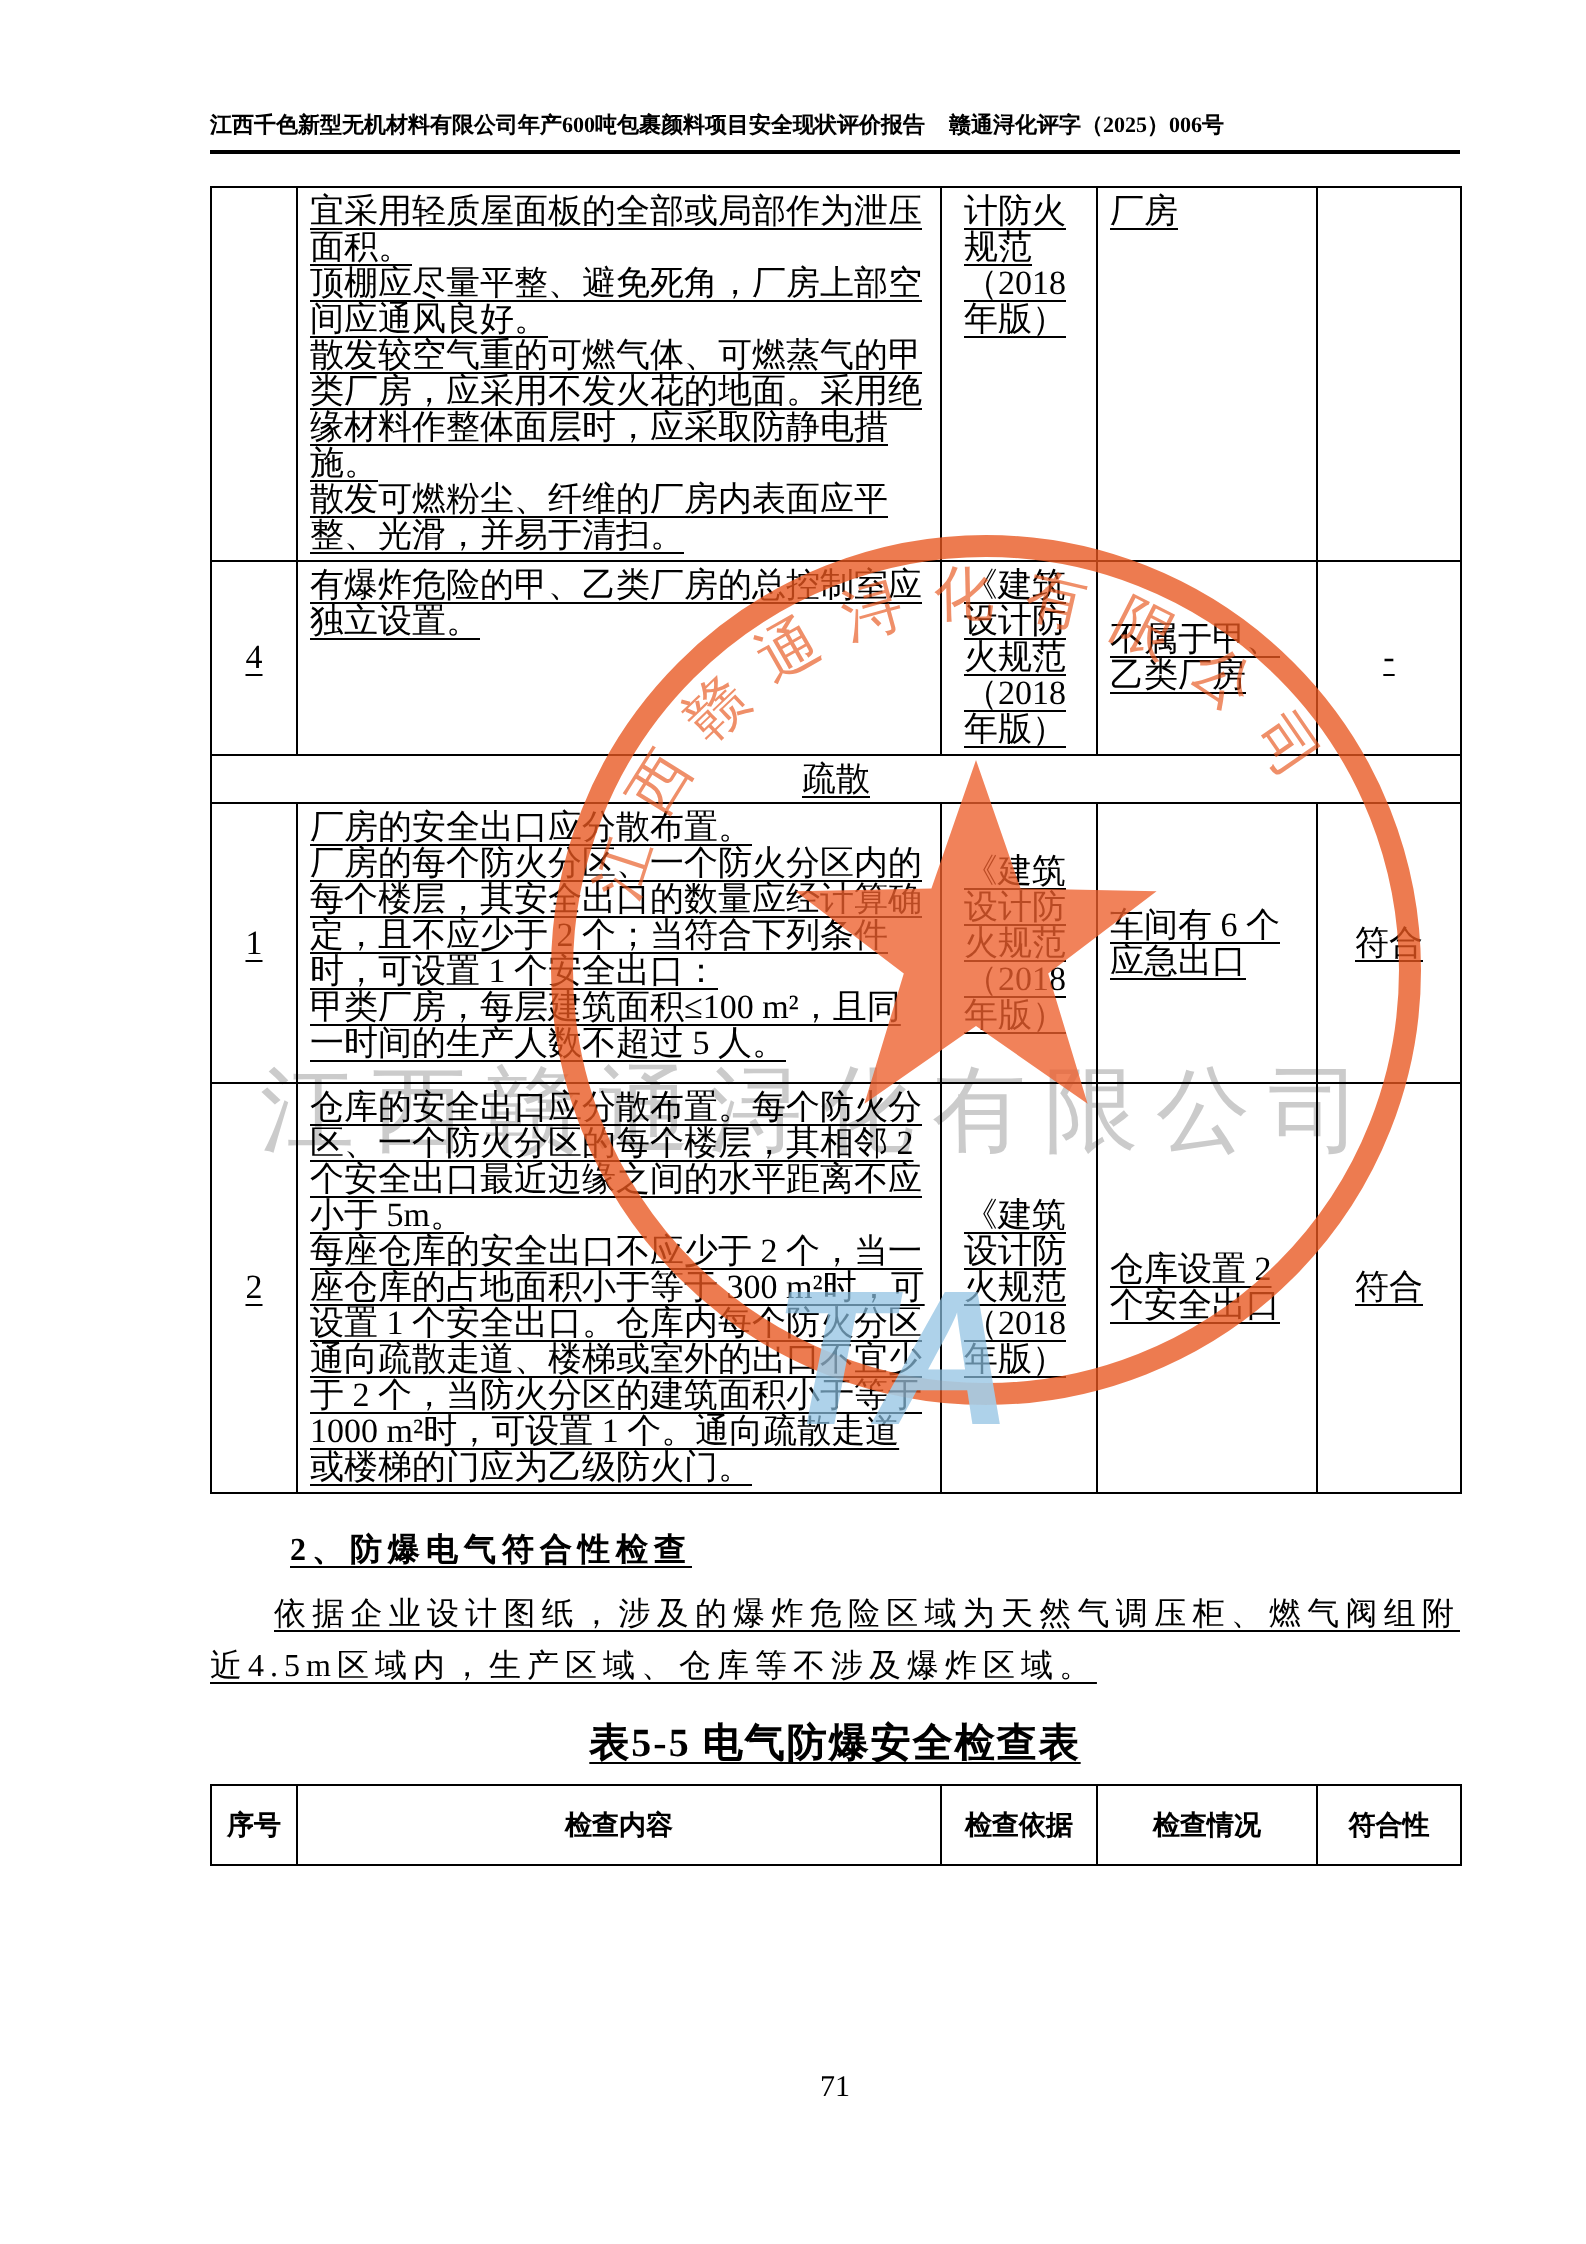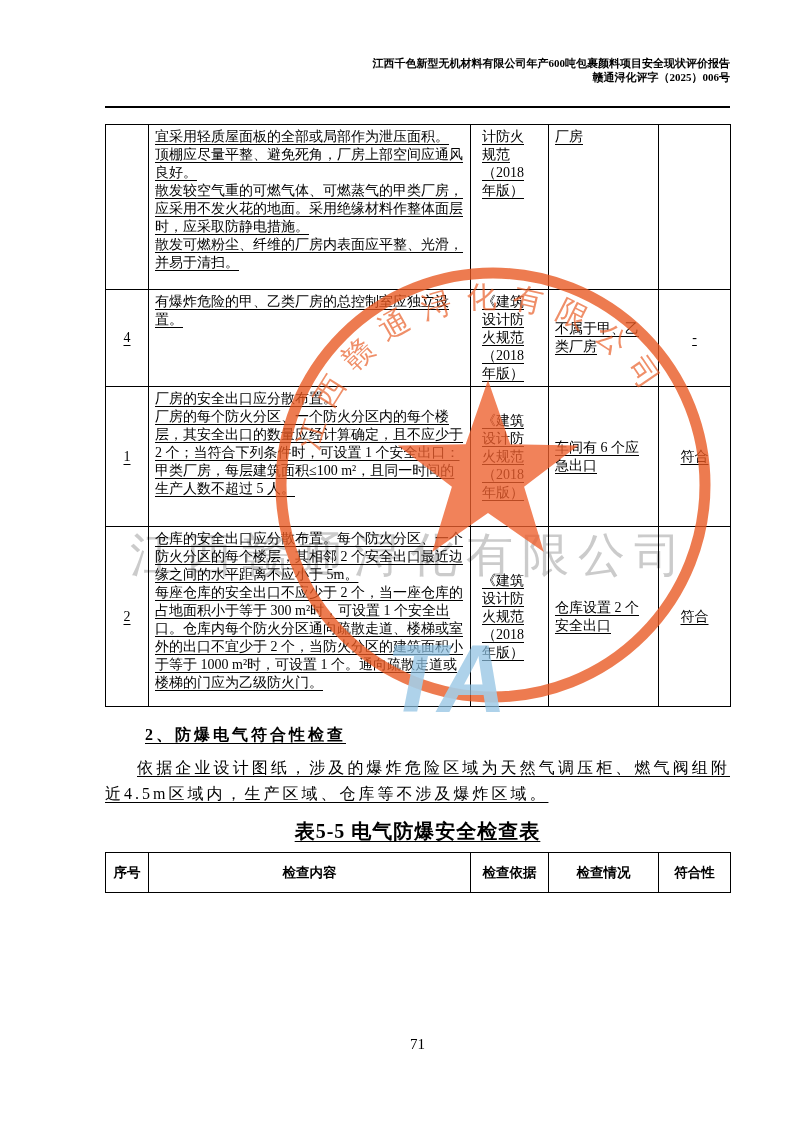--- a/index.html
+++ b/index.html
@@ -10,28 +10,28 @@
     font-family:"Liberation Serif","DejaVu Serif",serif;
   }
   
   .wm-gray {
     position:absolute; left:130px; top:524px; z-index:0;
     font-size:47px; letter-spacing:9px; white-space:nowrap;
     color:rgba(140,140,140,0.45); pointer-events:none;
   }
   .content { position:absolute; left:105px; top:56px; width:625px; z-index:1; }
   .doc-header {
-    display:flex; justify-content:space-between; align-items:flex-end;
+    display:flex; align-items:flex-end;
     font-weight:bold; font-size:11px; line-height:14px;
-    border-bottom:2px solid #000; padding-bottom:22px;flex-direction:column;
+    border-bottom:2px solid #000; padding-bottom:5px;
   }
   .hright { white-space:nowrap; margin-left:12px; }
   table { border-collapse:collapse; width:625px; table-layout:fixed; }
   .t1 { margin-top:16px; }
-  td,th { border:1px solid #000; font-size:14px; line-height:18px; padding:3px 6px; vertical-align:middle; }
+  td,th { border:1px solid #000; font-size:17px; line-height:18px; padding:3px 6px; vertical-align:middle; }
   .w-no{width:43px;} .w-content{width:322px;} .w-basis{width:78px;} .w-sit{width:110px;} .w-comp{width:72px;}
   .c-no { text-align:center; }
   .c-content { text-align:left; vertical-align:top; white-space:pre-line; }
   .c-basis { padding:3px 11px; white-space:pre-line;margin-left:31px; }
   .c-sit { white-space:pre-line; }
   .c-comp { text-align:center; }
   .va-top { vertical-align:top; }
   .row-a { height:165px; }
   .row-4 { height:80px; }
   .row-s1 { height:140px; }
@@ -87,20 +87,23 @@
           <td class="c-sit u va-top">厂房</td>
           <td class="c-comp"></td>
         </tr>
         <tr class="row-4">
           <td class="c-no u">4</td>
           <td class="c-content u">有爆炸危险的甲、乙类厂房的总控制室应独立设置。</td>
           <td class="c-basis u">《建筑设计防火规范（2018年版）</td>
           <td class="c-sit u">不属于甲、乙类厂房</td>
           <td class="c-comp u">-</td>
         </tr>
+        <tr class="row-section">
+          <td colspan="5" class="c-section u">疏散</td>
+        </tr>
         <tr class="row-s1">
           <td class="c-no u">1</td>
           <td class="c-content u">厂房的安全出口应分散布置。
 厂房的每个防火分区、一个防火分区内的每个楼层，其安全出口的数量应经计算确定，且不应少于 2 个；当符合下列条件时，可设置 1 个安全出口：
 甲类厂房，每层建筑面积≤100 m²，且同一时间的生产人数不超过 5 人。</td>
           <td class="c-basis u">《建筑设计防火规范（2018年版）</td>
           <td class="c-sit u">车间有 6 个应急出口</td>
           <td class="c-comp u">符合</td>
         </tr>
         <tr class="row-s2">

